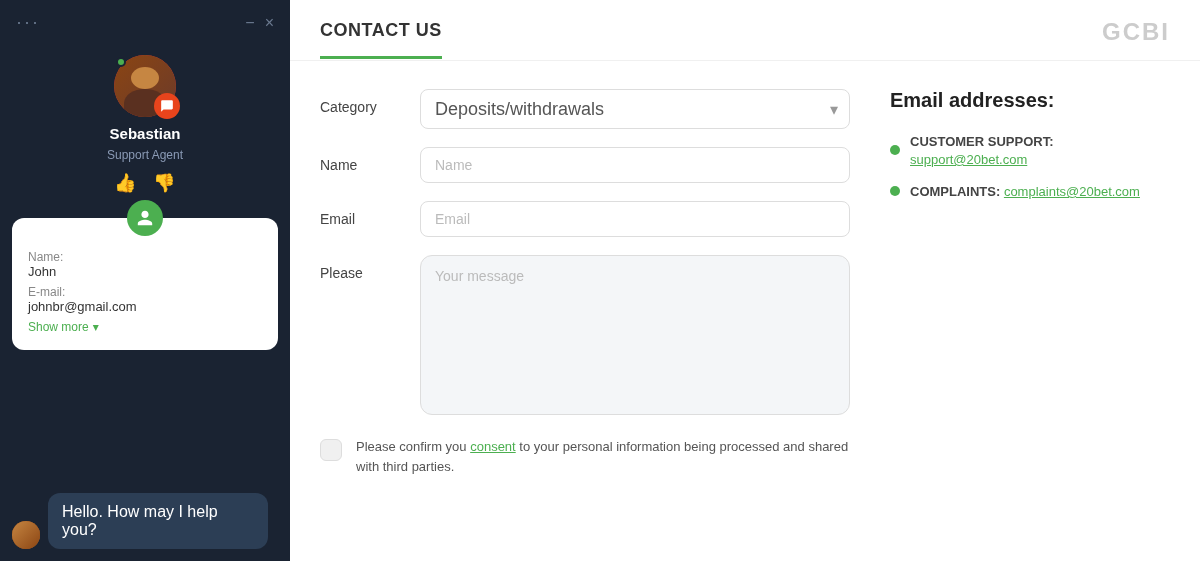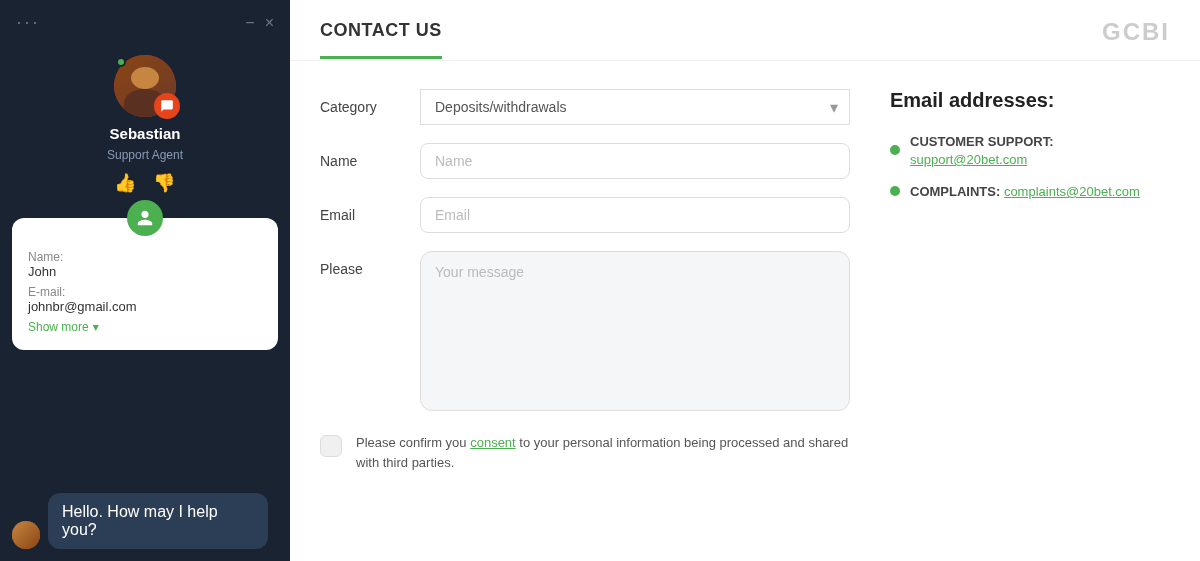--- a/index.html
+++ b/index.html
@@ -326,22 +326,22 @@
     }
 
     .form-input::placeholder {
       color: #bbb;
     }
 
     .form-select {
       width: 100%;
       padding: 9px 14px;
       border: 1px solid #ddd;
-      border-radius: 0;
-      font-size: 14px;
+      border-radius: 8px;
+      font-size: 18px;
       color: #555;
       outline: none;
       background: #fff;
       appearance: none;
       cursor: pointer;
     }
 
     .select-wrapper {
       position: relative;
     }

